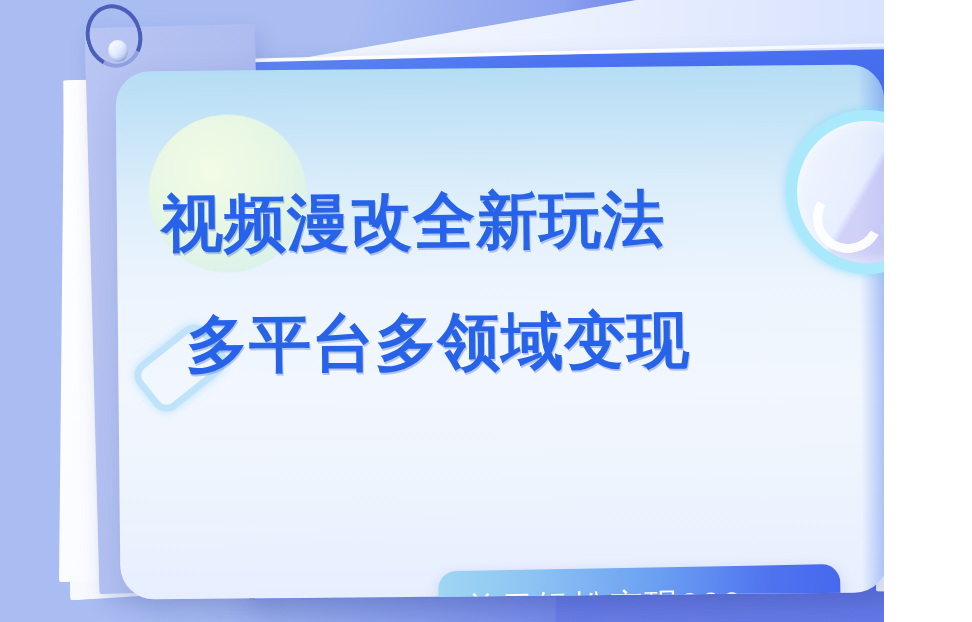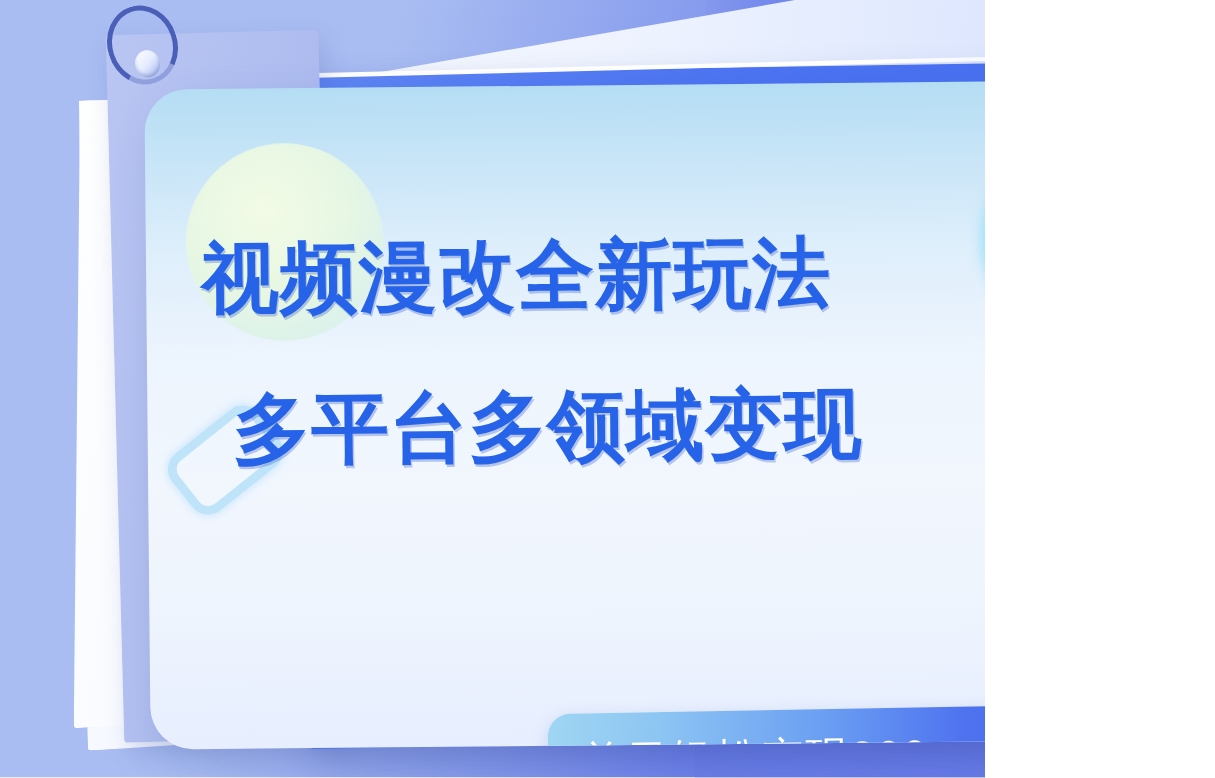--- a/index.html
+++ b/index.html
@@ -2,21 +2,21 @@
 <html><head>
 <meta charset="utf-8">
 <style>
   html, body {
     margin: 0;
     padding: 0;
     background: #ffffff;
   }
   #poster {
     position: relative;
-    width: 788px;
+    width: 884px;
     height: 622px;
     overflow: hidden;
     font-family: "Liberation Sans", "DejaVu Sans", sans-serif;
     background: linear-gradient(105deg, #a9bdf2 0%, #a9bdf2 34%, #8ba0ee 56%, #7084ec 74%, #6478ea 100%);
     text-decoration: underline;
   }
 
   
   .right-field {
     position: absolute;

